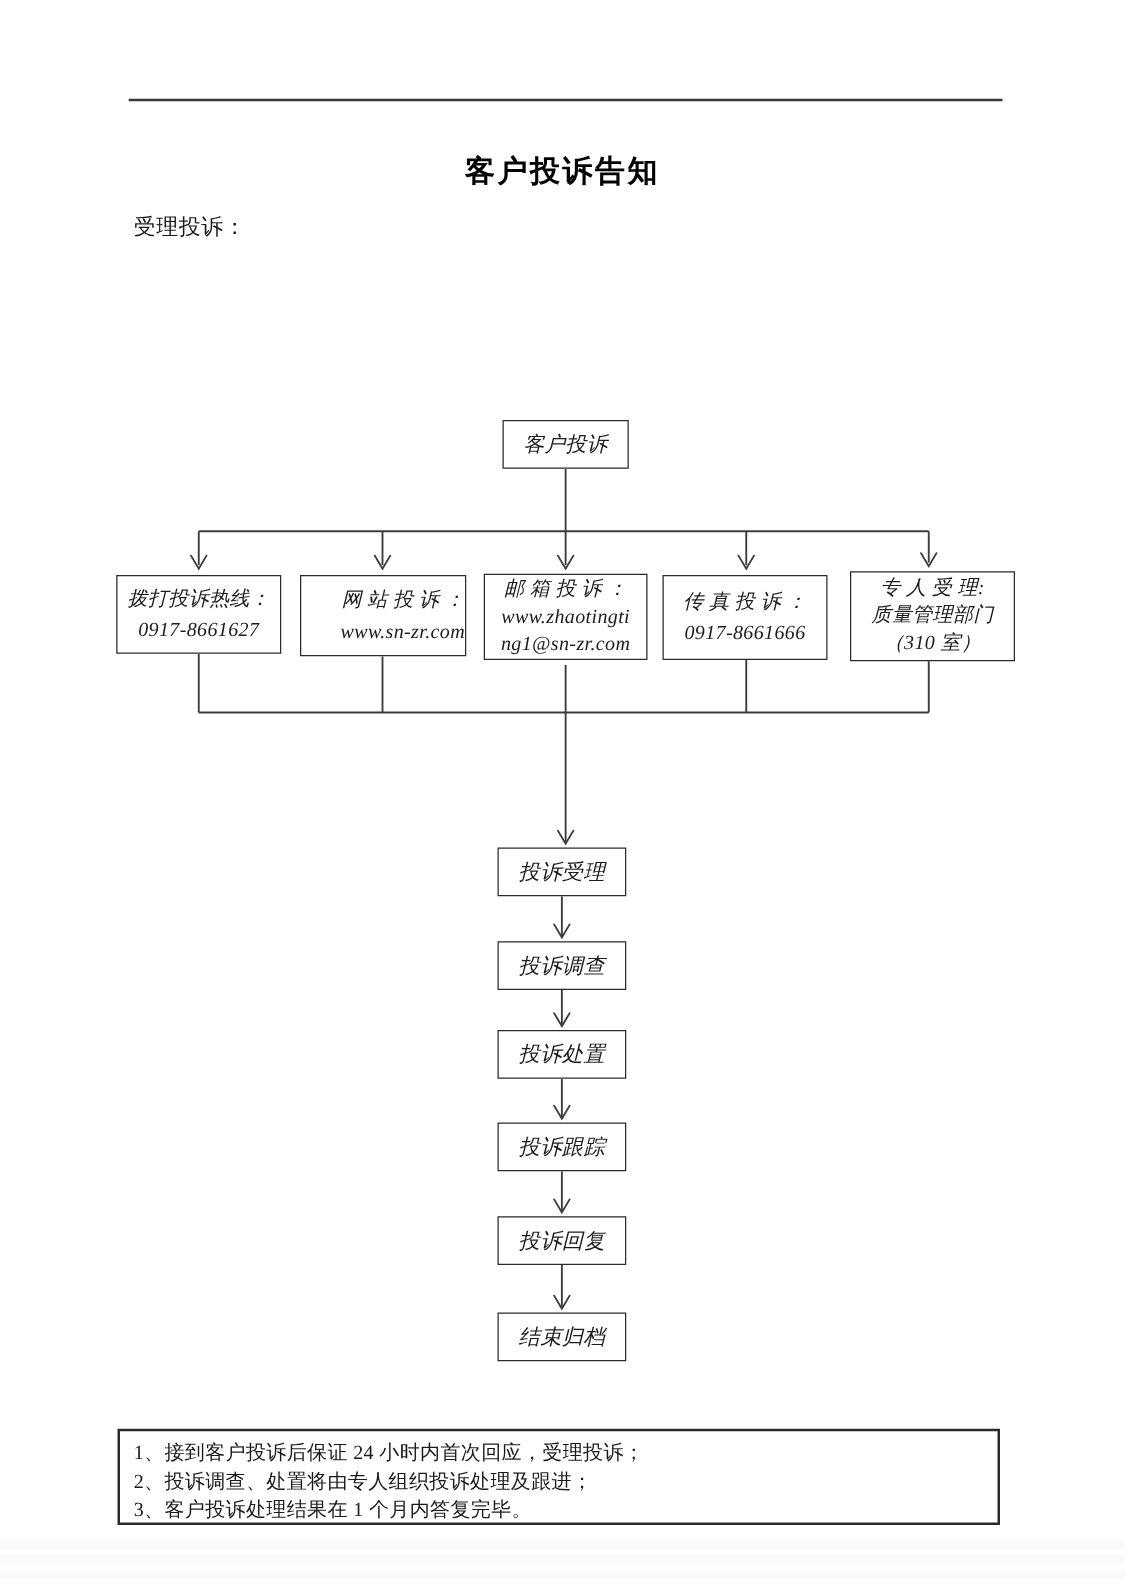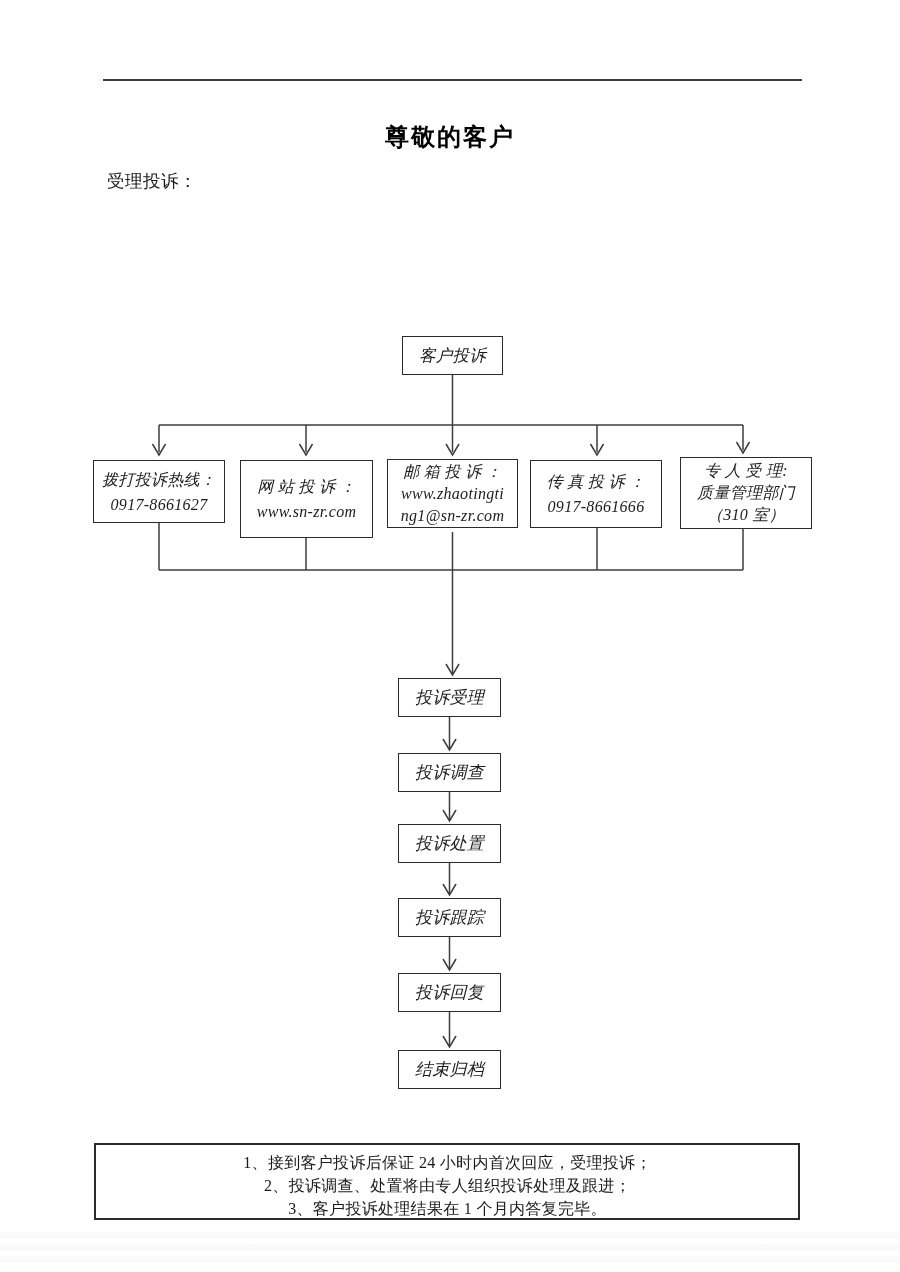--- a/index.html
+++ b/index.html
@@ -74,21 +74,21 @@
     justify-content: center;
     text-align: center;
     font-size: 16px;
     line-height: 23px;
     letter-spacing: 0.3px;
     color: #1c1c1c;
     font-style: italic;
   }
   .fc-top    { left: 402px; top: 336px; width: 101px; height: 39px; font-size: 16.5px; }
   .fc-ch1    { left: 93px;  top: 460px; width: 132px; height: 63px; line-height: 25px; }
-  .fc-ch2    { left: 240px; top: 460px; width: 133px; height: 78px; line-height: 25px; }
+  .fc-ch2    { left: 240px; top: 460px; width: 133px; height: 65px; line-height: 25px; align-items: flex-end; }
   .fc-ch3    { left: 387px; top: 459px; width: 131px; height: 69px; line-height: 22px; }
   .fc-ch4    { left: 530px; top: 460px; width: 132px; height: 68px; line-height: 25px; }
   .fc-ch5    { left: 680px; top: 457px; width: 132px; height: 72px; line-height: 22px; }
   .fc-step   { left: 398px; width: 103px; height: 39px; font-size: 17px; }
   .fc-step1  { top: 678px; }
   .fc-step2  { top: 753px; }
   .fc-step3  { top: 824px; }
   .fc-step4  { top: 898px; }
   .fc-step5  { top: 973px; }
   .fc-step6  { top: 1050px; }
@@ -98,21 +98,21 @@
     top: 1143px;
     width: 706px;
     height: 77px;
     box-sizing: border-box;
     border: 2px solid #2b2b2b;
     padding: 6px 10px 0 11px;
     font-size: 16px;
     line-height: 23px;
     letter-spacing: 0.3px;
   }
-  .notes-line { white-space: nowrap; text-align: center; }
+  .notes-line { white-space: nowrap; }
   .bleed {
     position: absolute;
     left: 0;
     width: 900px;
     height: 34px;
     top: 1232px;
     background: repeating-linear-gradient(
       to bottom,
       rgba(180,180,180,0.13) 0px,
       rgba(180,180,180,0.13) 7px,
@@ -123,21 +123,21 @@
     pointer-events: none;
   }
 </style>
 </head>
 <body>
 
 <div class="page">
 
   <div class="header-rule"></div>
 
-  <div class="doc-title">尊敬的客户</div>
+  <div class="doc-title">客户投诉告知</div>
 
   <div class="greeting">受理投诉：</div>
 
 
   <svg class="flow-svg" viewBox="0 0 900 1272" xmlns="http://www.w3.org/2000/svg">
     <g stroke="#3c3c3c" stroke-width="1.5" fill="none">
       <path d="M452.5 375 V425"></path>
       <path d="M159 425 H743"></path>
       <path d="M159 425 V452"></path>
       <path d="M306 425 V452"></path>

